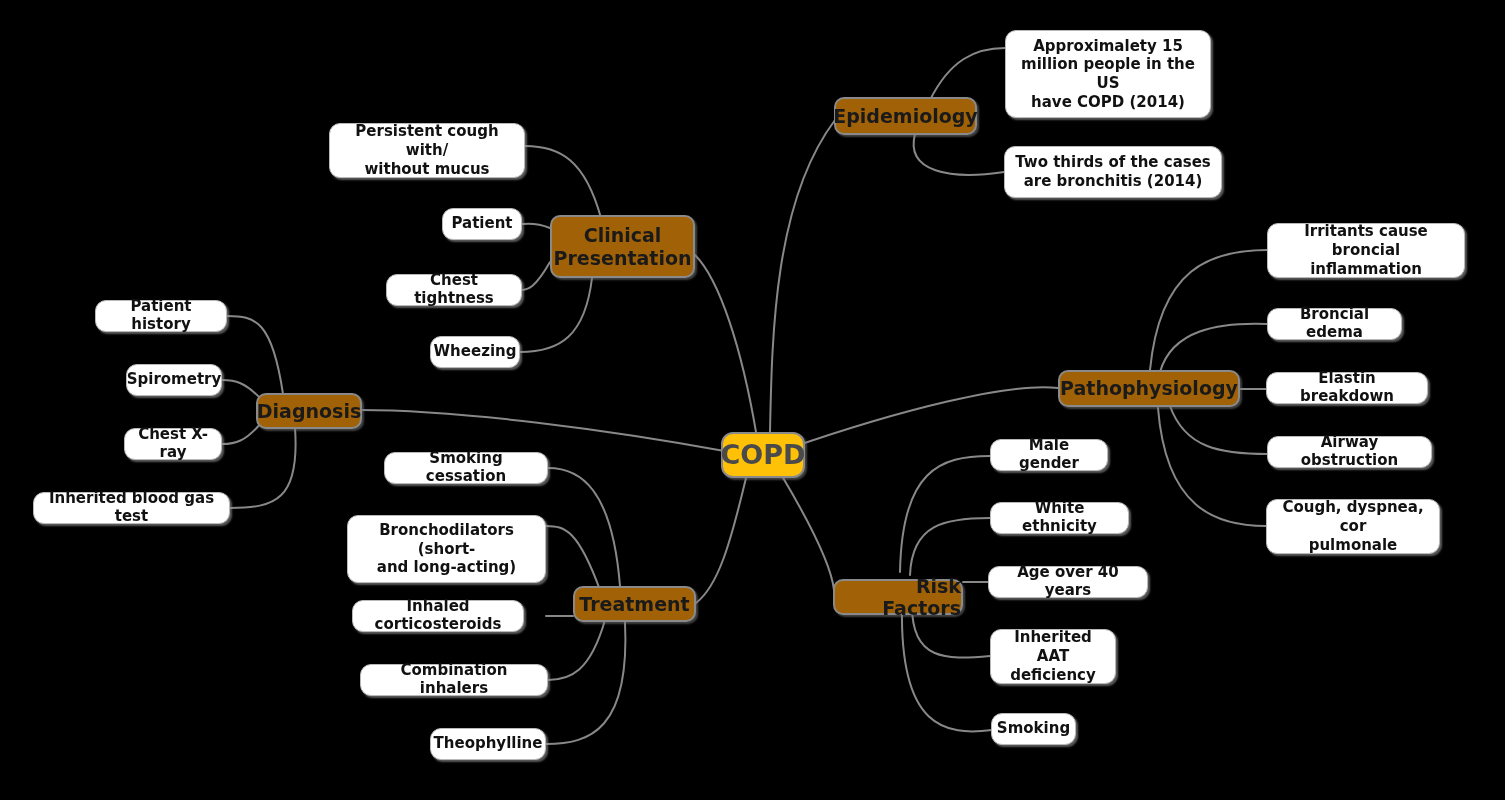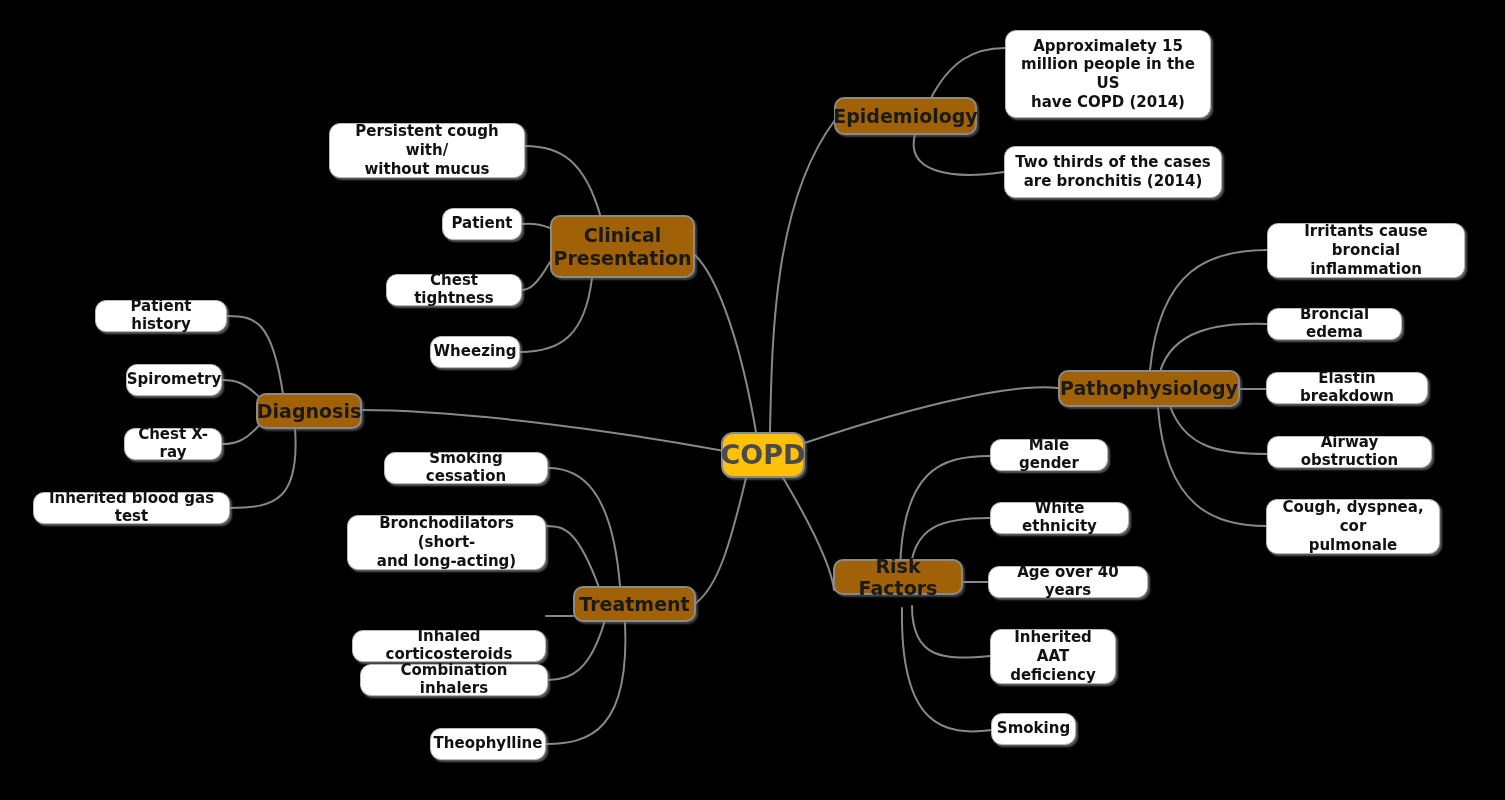--- a/index.html
+++ b/index.html
@@ -158,35 +158,35 @@
   <div class="node node-leaf" style="left:33px; top:492px; width:197px; height:32px;">
     <span>Inherited blood gas test</span>
   </div>
 
   <div class="node node-branch" style="left:573px; top:586px; width:123px; height:36px;">
     <span>Treatment</span>
   </div>
   <div class="node node-leaf" style="left:384px; top:452px; width:164px; height:32px;">
     <span>Smoking cessation</span>
   </div>
-  <div class="node node-leaf two-line" style="left:347px; top:515px; width:199px; height:55px;">
+  <div class="node node-leaf two-line" style="left:347px; top:515px; width:199px; height:68px;">
     <span>Bronchodilators (short-
 and long-acting)</span>
   </div>
-  <div class="node node-leaf" style="left:352px; top:600px; width:194px; height:32px;margin-top:30px;">
+  <div class="node node-leaf" style="left:352px; top:600px; width:172px; height:32px;">
     <span>Inhaled corticosteroids</span>
   </div>
   <div class="node node-leaf" style="left:360px; top:664px; width:188px; height:32px;">
     <span>Combination inhalers</span>
   </div>
   <div class="node node-leaf" style="left:430px; top:728px; width:116px; height:32px;">
     <span>Theophylline</span>
   </div>
 
-  <div class="node node-branch" style="left:833px; top:559px; width:130px; height:36px;">
+  <div class="node node-branch" style="left:833px; top:579px; width:130px; height:36px;text-align:right;">
     <span>Risk Factors</span>
   </div>
   <div class="node node-leaf" style="left:990px; top:439px; width:118px; height:32px;">
     <span>Male gender</span>
   </div>
   <div class="node node-leaf" style="left:990px; top:502px; width:139px; height:32px;">
     <span>White ethnicity</span>
   </div>
   <div class="node node-leaf" style="left:988px; top:566px; width:160px; height:32px;">
     <span>Age over 40 years</span>

